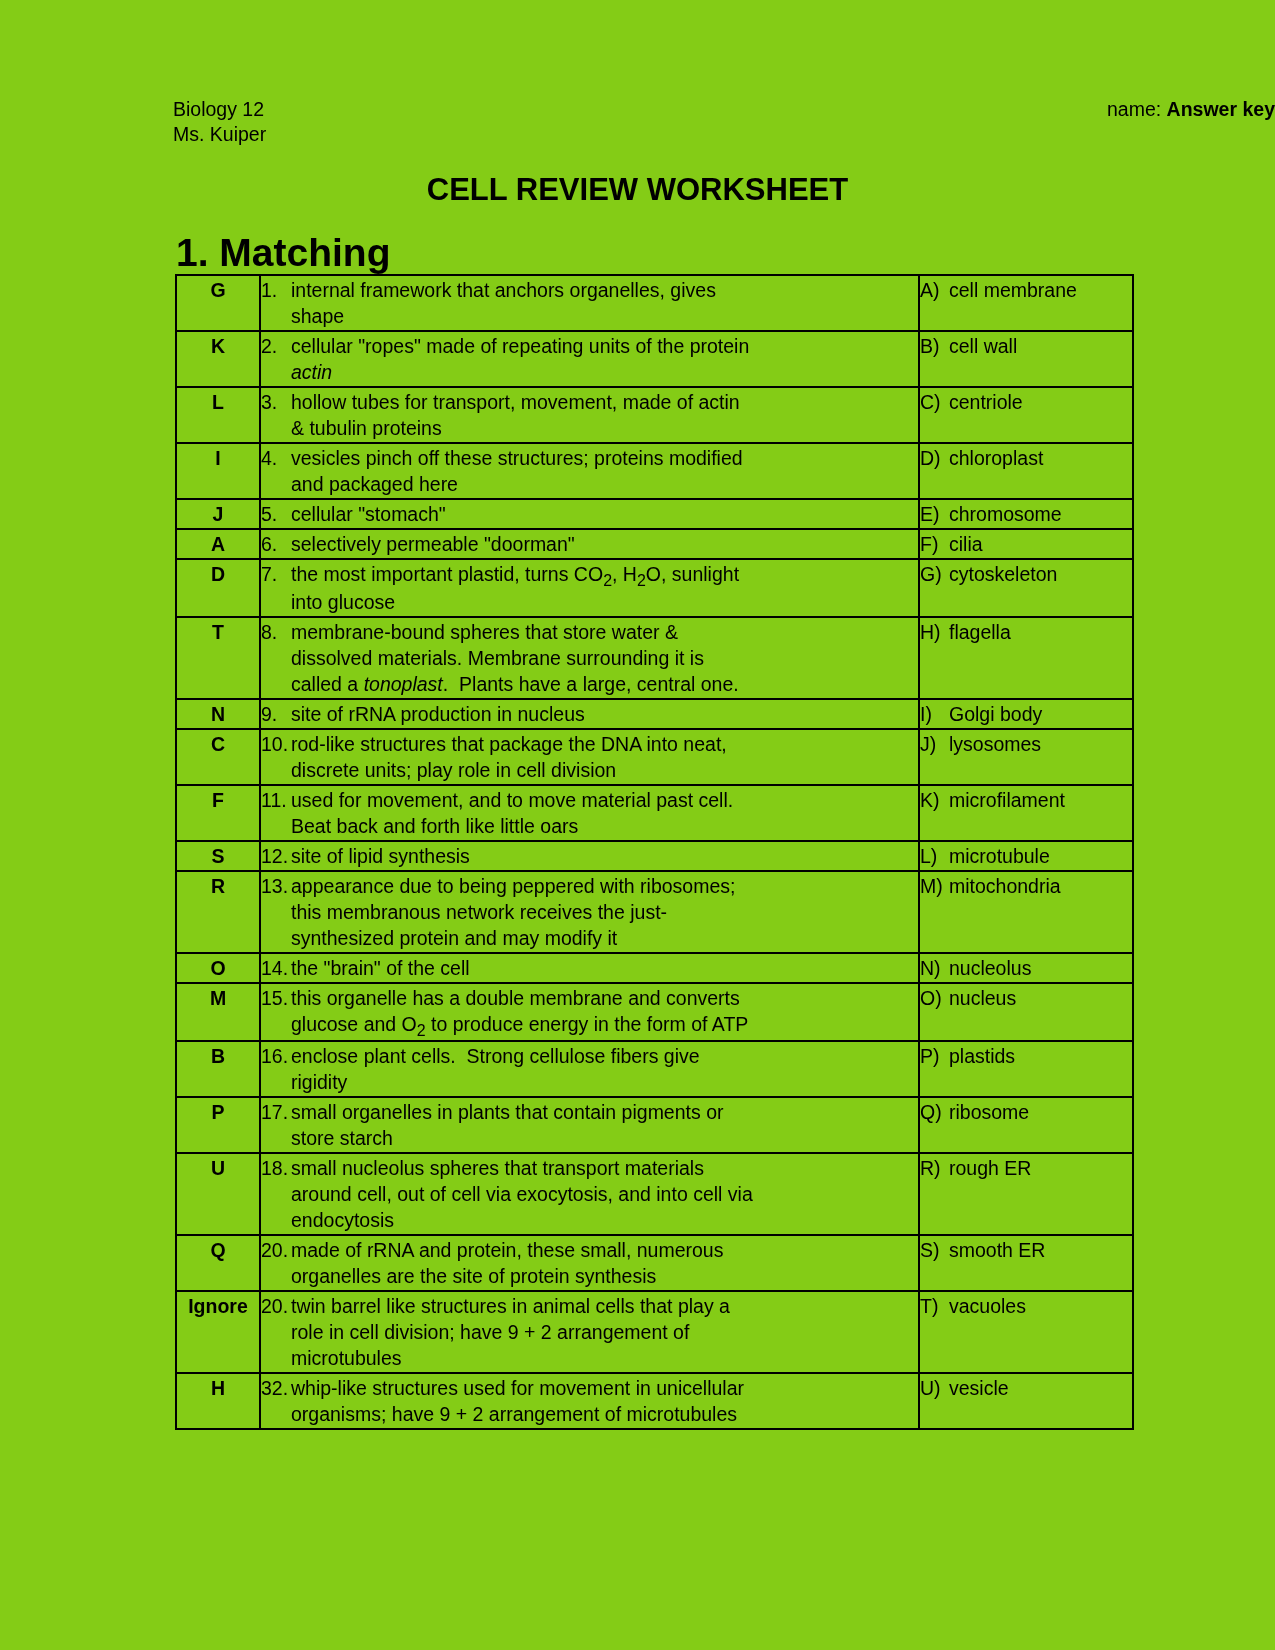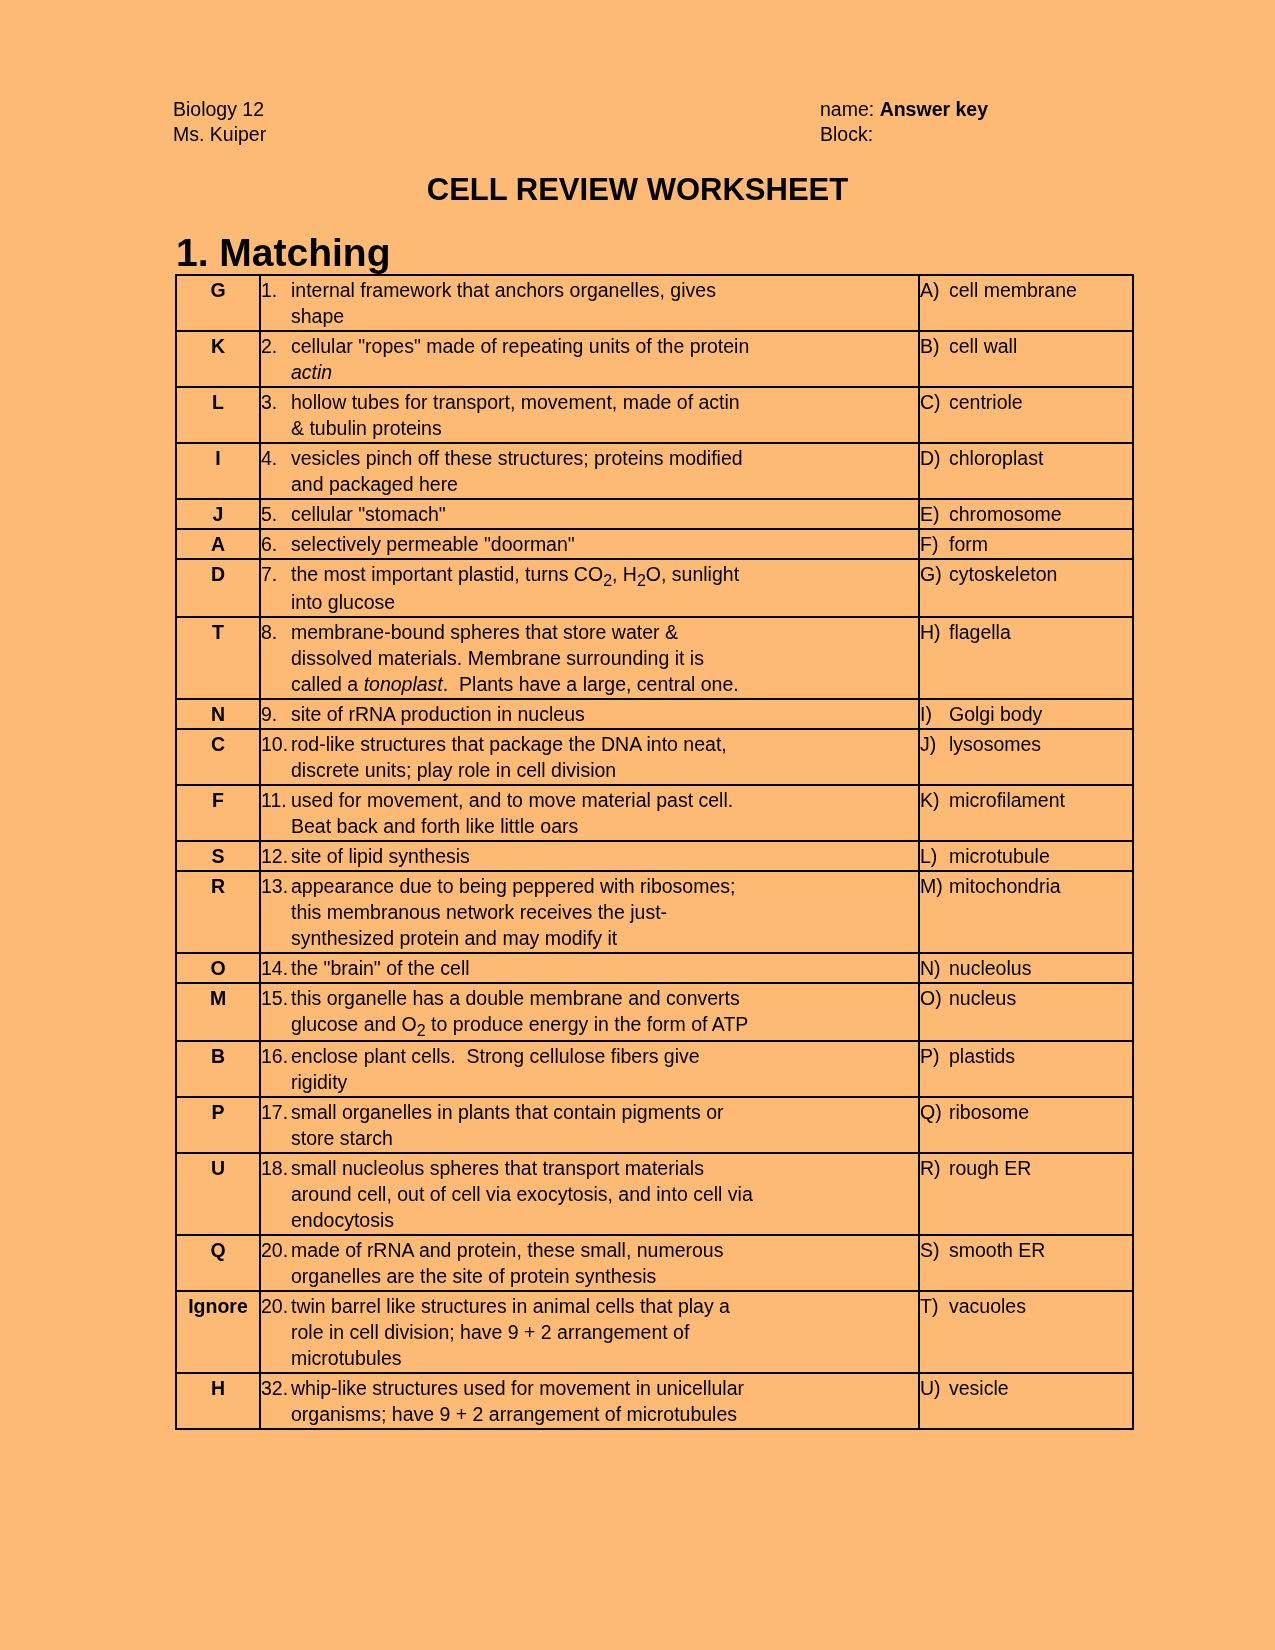--- a/index.html
+++ b/index.html
@@ -1,33 +1,33 @@
 <!DOCTYPE html>
 <html><head>
 <meta charset="utf-8">
 <style>
   html, body { margin: 0; padding: 0; background: #ffffff; }
   .page {
     position: relative;
     width: 1275px;
     height: 1650px;
-    background: #fdba74;
+    background: #84cc16;
     color: #000000;
     font-family: "Liberation Sans", sans-serif;
     box-sizing: border-box;
     padding-top: 97px;
     overflow: hidden;
   }
   .header-row {
     display: flex;
     margin-left: 173px;
     font-size: 19.5px;
     line-height: 25px;
   }
-  .header-right { margin-left: auto; width: 455px; }
+  .header-right { margin-left: auto; width: 455px; text-align: right; }
   .bold { font-weight: bold; }
   .title {
     width: 1275px;
     margin-top: 25px;
     text-align: center;
     font-size: 31px;
     line-height: 36px;
     font-weight: bold;
   }
   .section-heading {
@@ -69,21 +69,20 @@
 
 <div class="page">
 
   <div class="header-row">
     <div class="header-left">
       <div>Biology 12</div>
       <div>Ms. Kuiper</div>
     </div>
     <div class="header-right">
       <div><span>name:</span><span> </span><span class="bold">Answer key</span></div>
-      <div>Block:</div>
     </div>
   </div>
 
   <div class="title">CELL REVIEW WORKSHEET</div>
 
   <div class="section-heading">1. Matching</div>
 
   <table class="matching">
     <colgroup>
       <col style="width:84px">
@@ -186,21 +185,21 @@
             <div class="desc-inner">
               <span class="num">6.</span>
               <span class="txt">
                 <div class="line"><span>selectively permeable "doorman"</span></div>
               </span>
             </div>
           </td>
           <td class="term">
             <div class="term-inner">
               <span class="letter">F)</span>
-              <span class="term-txt">form</span>
+              <span class="term-txt">cilia</span>
             </div>
           </td>
         </tr>
         <tr>
           <td class="ans">D</td>
           <td class="desc">
             <div class="desc-inner">
               <span class="num">7.</span>
               <span class="txt">
                 <div class="line"><span>the most important plastid, turns CO</span><sub>2</sub><span>, H</span><sub>2</sub><span>O, sunlight</span></div>

